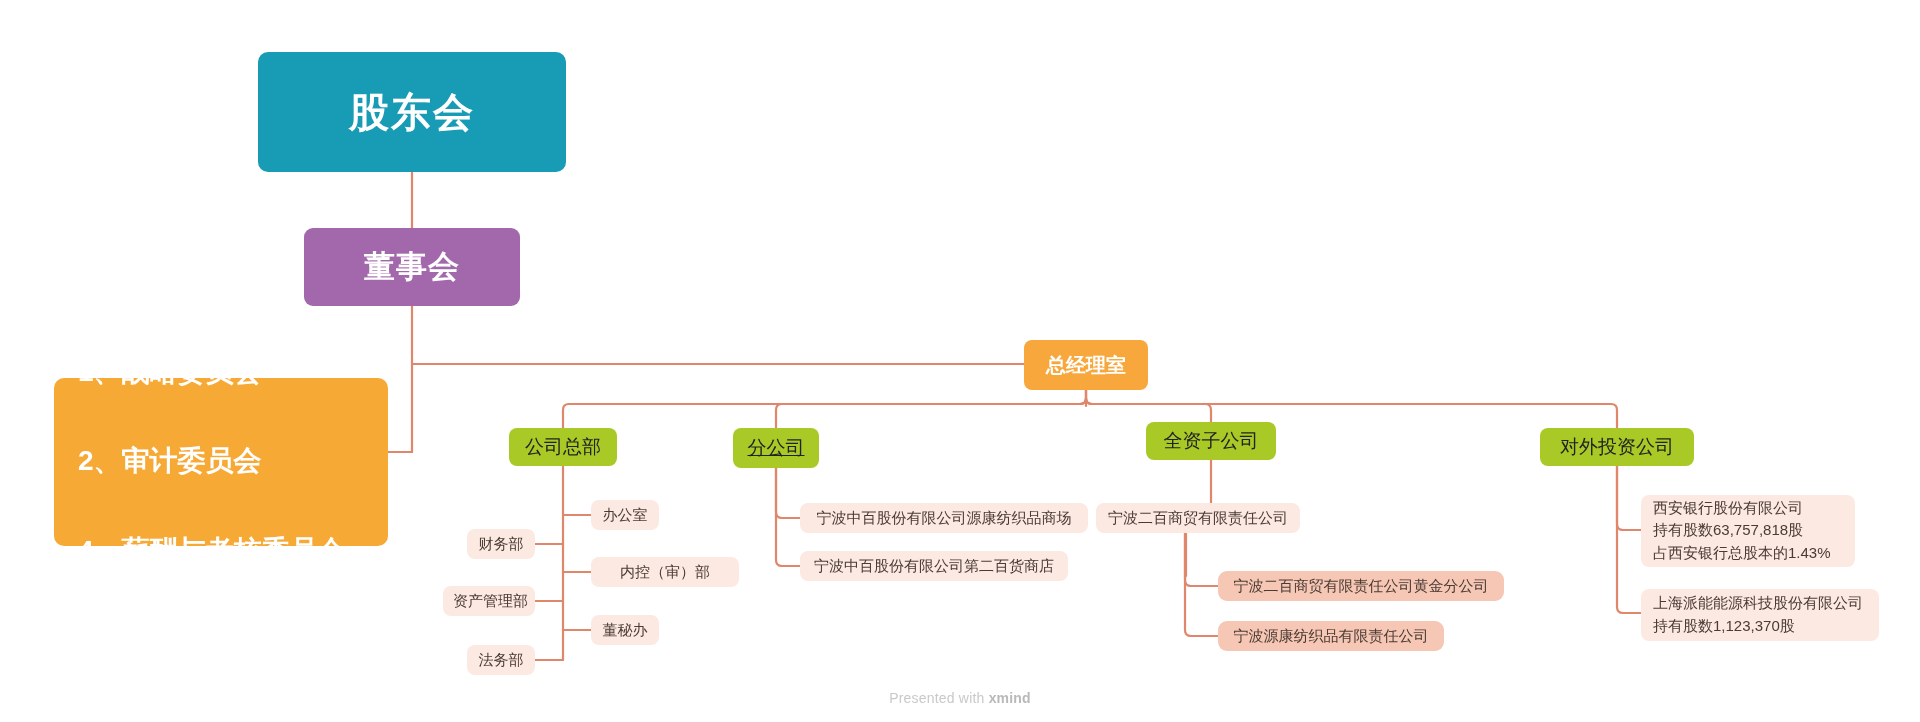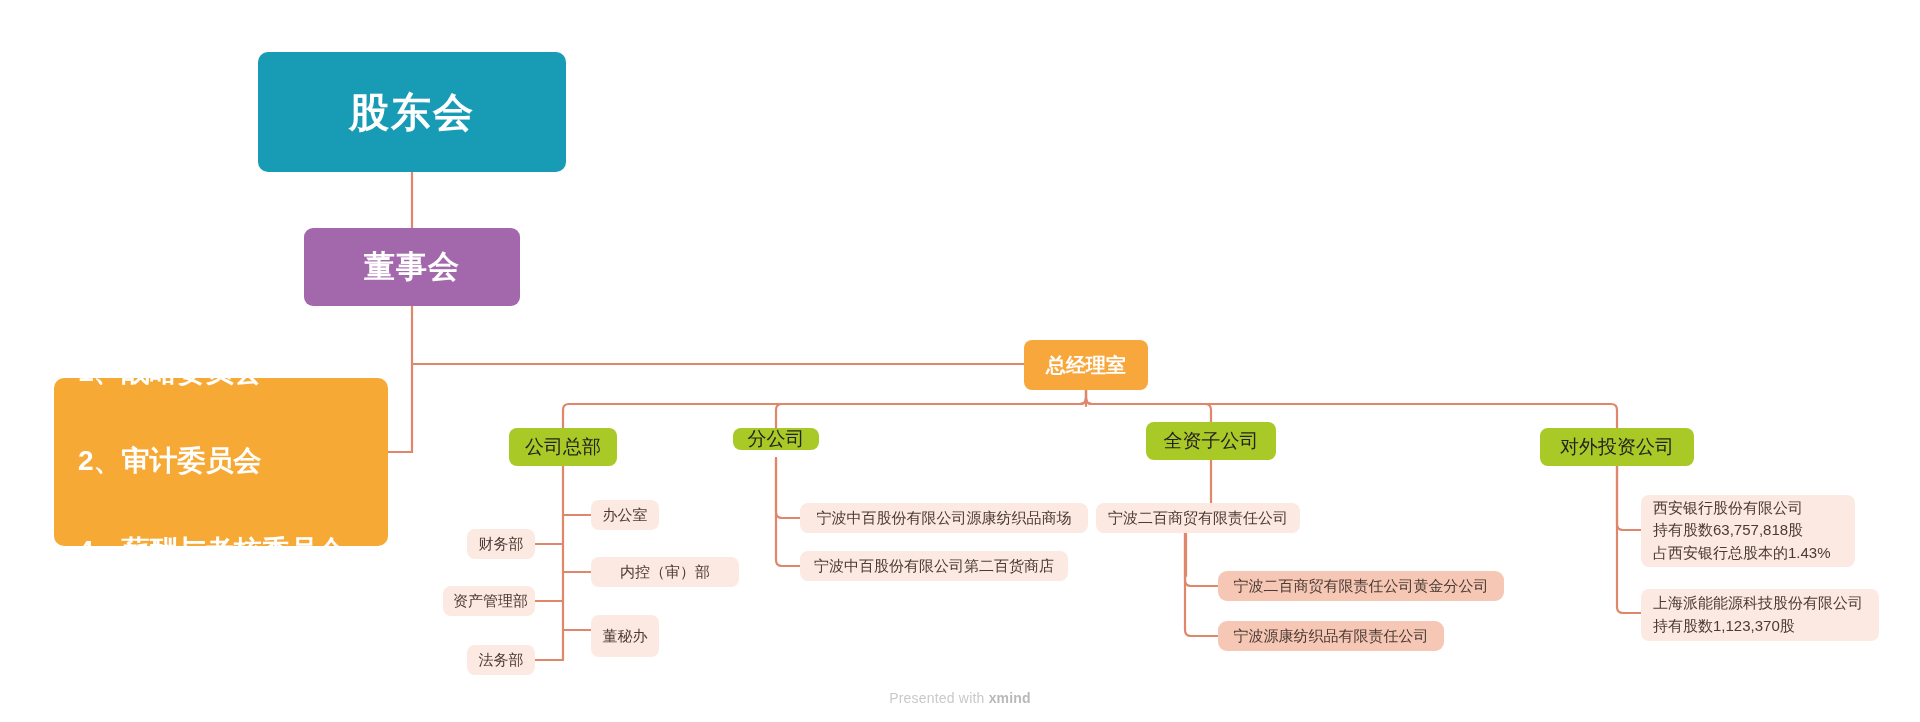--- a/index.html
+++ b/index.html
@@ -152,37 +152,37 @@
     <div>4、薪酬与考核委员会</div>
   </div>
 
   <div class="node n-gm" style="left:1024px;top:340px;width:124px;height:50px;">
     <span>总经理室</span>
   </div>
 
   <div class="node n-green" style="left:509px;top:428px;width:108px;height:38px;">
     <span>公司总部</span>
   </div>
-  <div class="node n-green" style="left:733px;top:428px;width:86px;height:22px;">
+  <div class="node n-green" style="left:733px;top:428px;width:86px;height:40px;text-decoration:underline;">
     <span>分公司</span>
   </div>
   <div class="node n-green" style="left:1146px;top:422px;width:130px;height:38px;">
     <span>全资子公司</span>
   </div>
   <div class="node n-green" style="left:1540px;top:428px;width:154px;height:38px;">
     <span>对外投资公司</span>
   </div>
 
   <div class="node n-leaf" style="left:591px;top:500px;width:68px;height:30px;">
     <span>办公室</span>
   </div>
   <div class="node n-leaf" style="left:591px;top:557px;width:148px;height:30px;">
     <span>内控（审）部</span>
   </div>
-  <div class="node n-leaf" style="left:591px;top:615px;width:68px;height:42px;">
+  <div class="node n-leaf" style="left:591px;top:615px;width:68px;height:30px;">
     <span>董秘办</span>
   </div>
 
   <div class="node n-leaf" style="left:467px;top:529px;width:68px;height:30px;">
     <span>财务部</span>
   </div>
   <div class="node n-leaf" style="left:443px;top:586px;width:92px;height:30px;">
     <span>资产管理部</span>
   </div>
   <div class="node n-leaf" style="left:467px;top:645px;width:68px;height:30px;">

